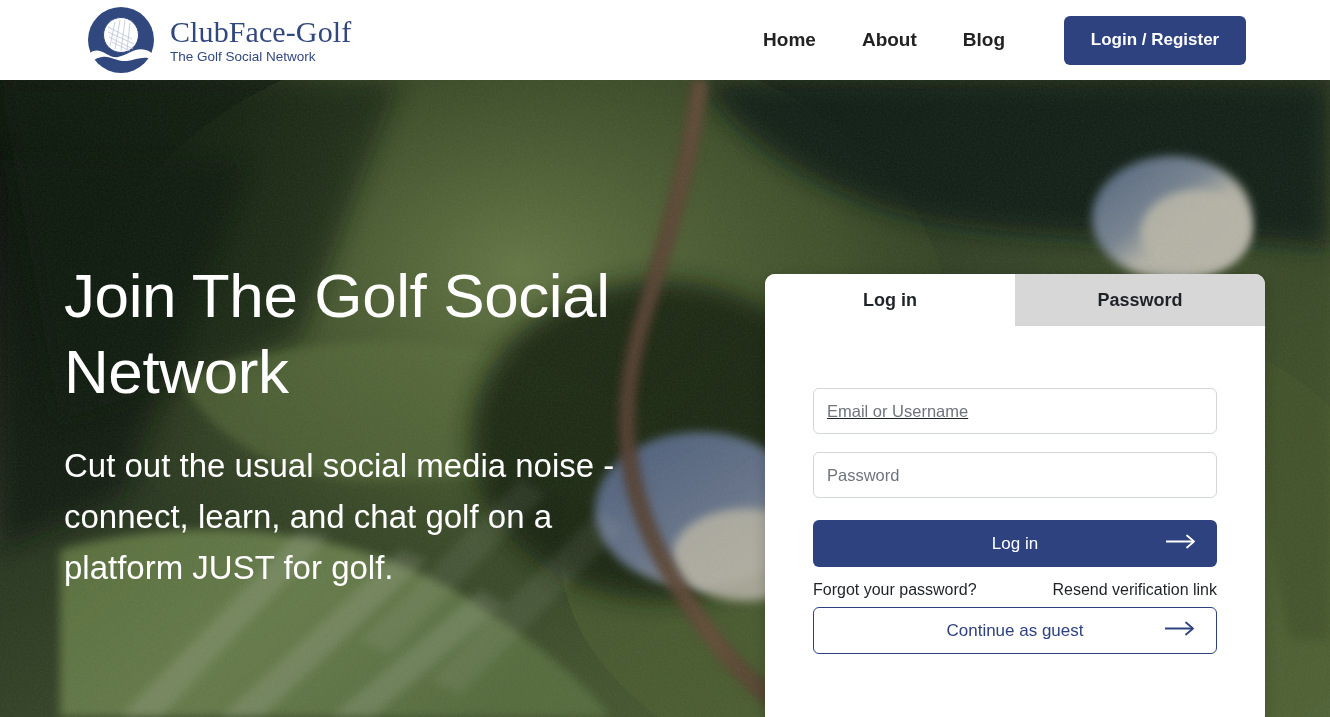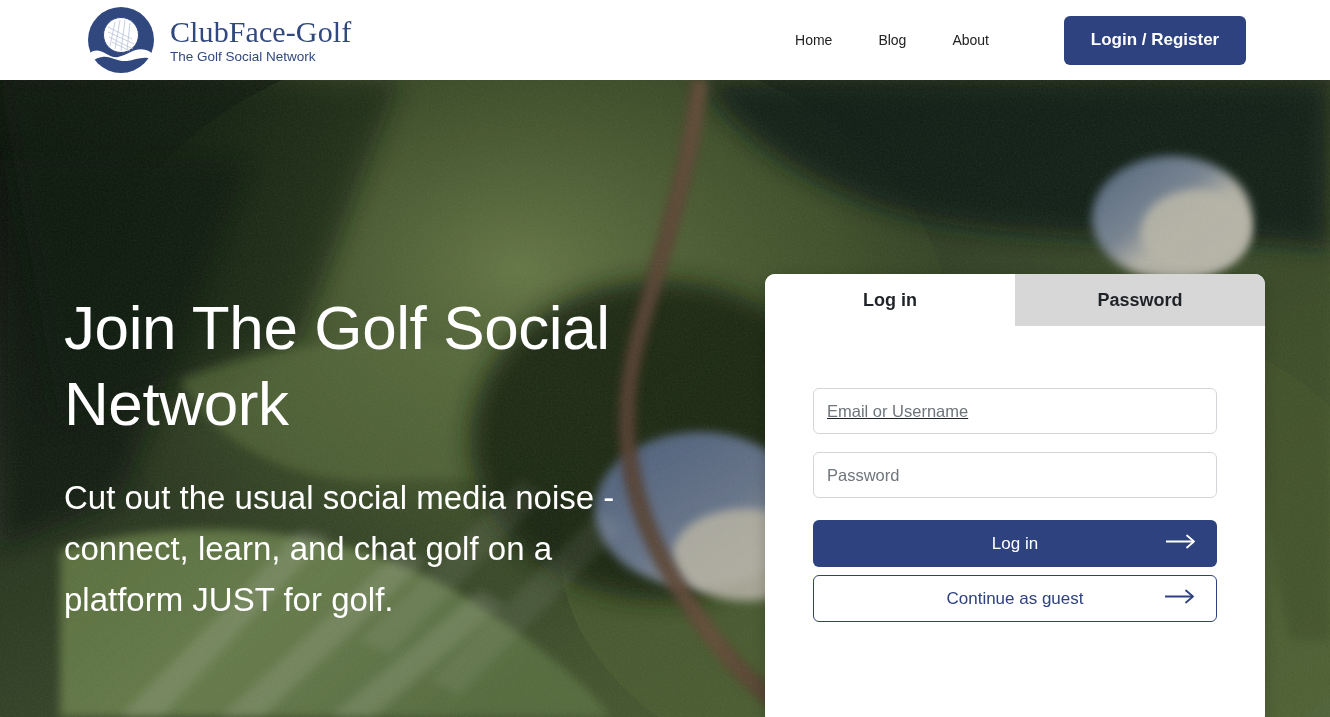--- a/index.html
+++ b/index.html
@@ -70,30 +70,31 @@
     position: absolute;
     right: 84px;
     top: 0;
     height: 80px;
     display: flex;
     align-items: center;
     gap: 0;
   }
 
   .nav-link {
-    font-size: 14px;
+    font-size: 19px;
     color: #222222;
     text-decoration: none;
     padding: 0 23px;
     line-height: 80px;
     white-space: nowrap;
+    font-weight: bold;
   }
 
   .nav-cta {
-    margin-left: 52px;
+    margin-left: 36px;
     background: #2e4280;
     color: #ffffff;
     font-size: 17px;
     font-weight: bold;
     border: none;
     border-radius: 6px;
     padding: 0 22px;
     height: 49px;
     min-width: 182px;
     cursor: pointer;
@@ -125,21 +126,20 @@
     width: 620px;
     z-index: 10;
   }
 
   .hero-title {
     font-size: 62px;
     line-height: 76px;
     font-weight: 400;
     color: #ffffff;
     letter-spacing: -0.4px;
-    margin-top: 32px;
   }
 
   .hero-sub {
     margin-top: 30px;
     font-size: 33px;
     line-height: 51px;
     font-weight: 400;
     color: #ffffff;
     max-width: 580px;
   }
@@ -274,22 +274,22 @@
         </svg>
       </span>
       <span class="brand-text">
         <span class="brand-name">ClubFace-Golf</span>
         <span class="brand-tagline">The Golf Social Network</span>
       </span>
     </a>
 
     <nav class="nav">
       <a class="nav-link" href="#">Home</a>
+      <a class="nav-link" href="#">About</a>
       <a class="nav-link" href="#">Blog</a>
-      <a class="nav-link" href="#">About</a>
       <button class="nav-cta">Login / Register</button>
     </nav>
   </header>
 
   <section class="hero">
 
     <svg class="hero-photo" viewBox="0 0 1330 637" preserveAspectRatio="none">
       <defs>
         <linearGradient id="gBase" x1="0" y1="0" x2="1" y2="1">
           <stop offset="0%" stop-color="#16200f"></stop>
@@ -416,20 +416,24 @@
         <button class="btn-primary">
           <span>Log in</span>
           <span class="btn-arrow">
             <svg width="34" height="16" viewBox="0 0 34 16" aria-hidden="true">
               <line x1="1" y1="8" x2="28" y2="8" stroke="#ffffff" stroke-width="1.8"></line>
               <polyline points="22,2 29,8 22,14" fill="none" stroke="#ffffff" stroke-width="1.8" stroke-linecap="round" stroke-linejoin="round"></polyline>
             </svg>
           </span>
         </button>
 
+        <div class="links-row">
+          <a class="link" href="#">Forgot your password?</a>
+          <a class="link" href="#">Resend verification link</a>
+        </div>
 
         <button class="btn-outline">
           <span>Continue as guest</span>
           <span class="btn-arrow">
             <svg width="34" height="16" viewBox="0 0 34 16" aria-hidden="true">
               <line x1="1" y1="8" x2="28" y2="8" stroke="#2e4280" stroke-width="1.8"></line>
               <polyline points="22,2 29,8 22,14" fill="none" stroke="#2e4280" stroke-width="1.8" stroke-linecap="round" stroke-linejoin="round"></polyline>
             </svg>
           </span>
         </button>

